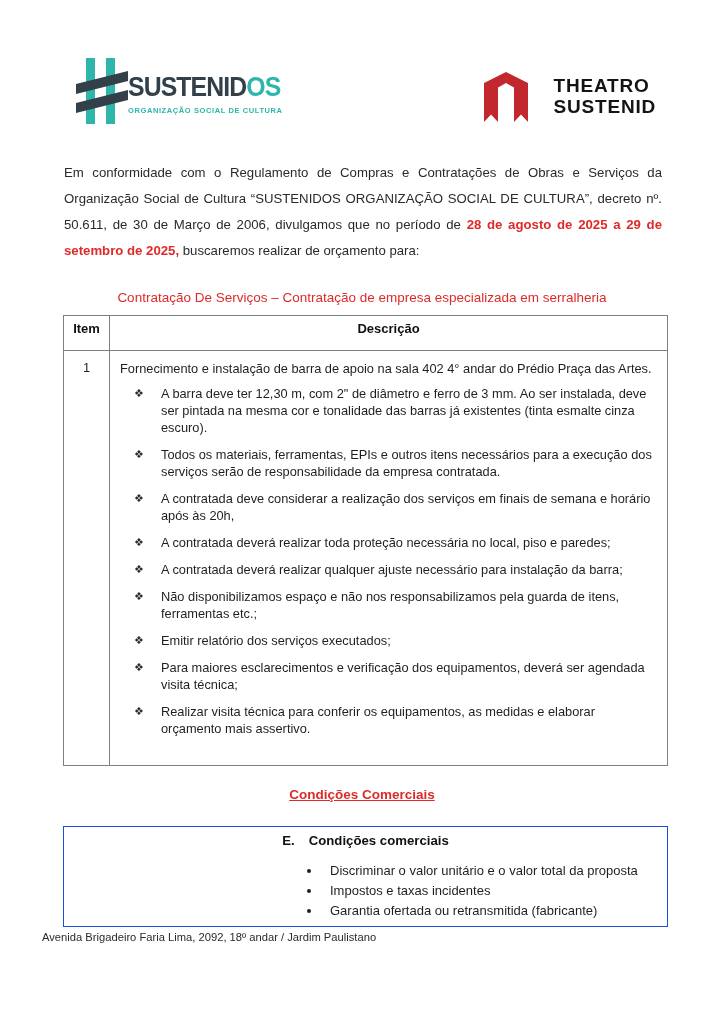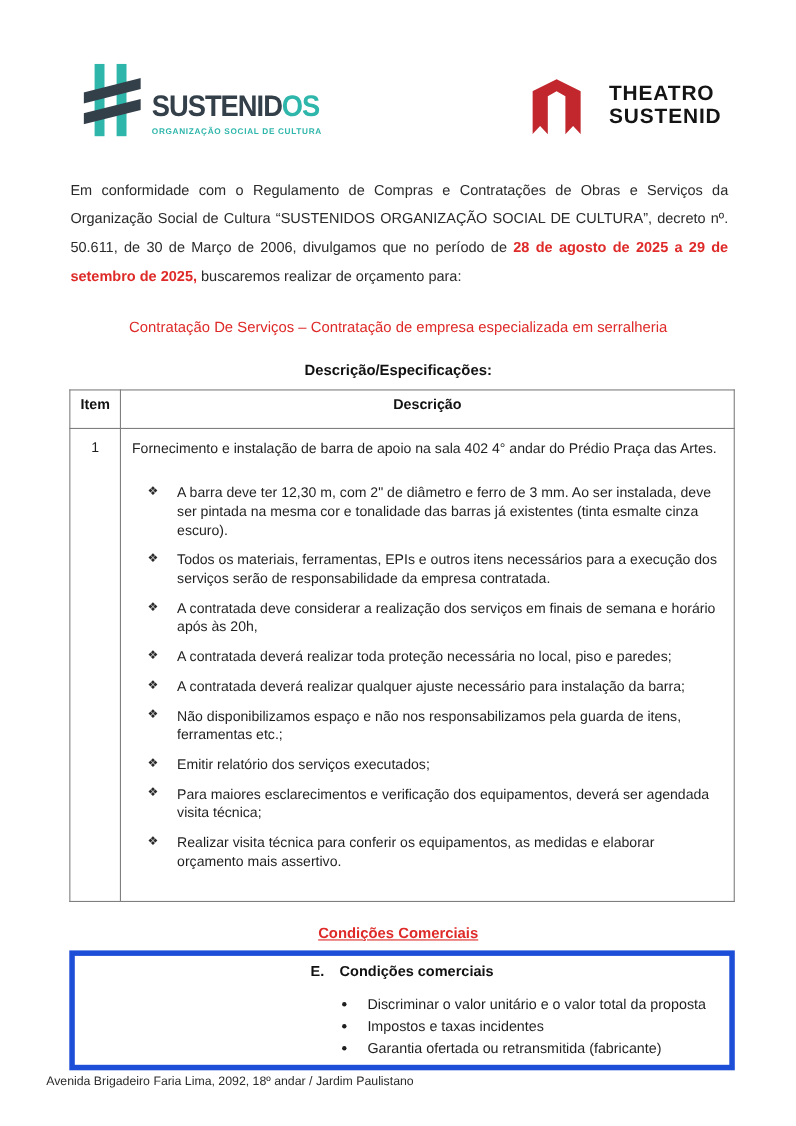--- a/index.html
+++ b/index.html
@@ -11,21 +11,21 @@
     margin: 0 auto;
     background: #ffffff;
     overflow: hidden;
   }
 
   
   .header {
     display: flex; justify-content: space-between; align-items: flex-start;
     padding: 58px 68px 0 76px;
   }
-  .sus-logo { display: flex; align-items: flex-end; gap: 10px; }
+  .sus-logo { display: flex; align-items: center; }
   .sus-hash { width: 52px; height: 66px; }
   .sus-text-block { padding-top: 6px; }
   .sus-name {
     font-size: 27px; font-weight: 700; letter-spacing: -1px;
     color: #333f49; line-height: 1; transform: scaleX(0.92); transform-origin: left;
     white-space: nowrap;
   }
   .sus-name .accent { color: #2eb6ab; }
   .sus-tagline {
     margin-top: 5px; font-size: 7.5px; font-weight: 700; letter-spacing: 0.6px;
@@ -70,35 +70,35 @@
   table.spec th, table.spec td {
     border: 1px solid #7f7f7f; vertical-align: top;
   }
   th.col-item { width: 46px; }
   table.spec th {
     font-size: 13px; font-weight: 700; color: #111;
     padding: 5px 2px 14px 2px; text-align: center;
   }
   td.cell-item { text-align: center; font-size: 12.8px; padding-top: 9px; }
   td.cell-desc { padding: 9px 12px 18px 10px; }
-  .desc-intro { font-size: 12.8px; line-height: 17px; margin-bottom: 23px; }
+  .desc-intro { font-size: 12.8px; line-height: 17px; margin-bottom: 8px; }
   .spec-bullet { display: flex; margin: 0 0 10px 14px; }
   .spec-bullet .marker {
     width: 27px; flex: 0 0 27px; font-size: 11px; line-height: 17px; color: #2a2a2a;
   }
   .spec-bullet .btext { font-size: 12.8px; line-height: 17px; color: #1f1f1f; }
 
   
   .comm-heading {
     margin-top: 21px; text-align: center;
     font-size: 13.5px; font-weight: 700; color: #de2a28; text-decoration: underline;
   }
   .comm-box {
-    margin: 8px 56px 0 63px; width: 605px;
-    border: 5px solid #1d4ed8; padding: 6px 0 5px 0;
+    margin: 24px 56px 0 63px; width: 605px;
+    border: 1px solid #1d4ed8; padding: 6px 0 5px 0;
   }
   .comm-box-title { text-align: center; font-size: 13.2px; color: #111; }
   .comm-box-title .lbl { font-weight: 700; margin-right: 14px; }
   .comm-box-title .ttl { font-weight: 700; }
   ul.comm-list { margin: 13px 0 0 258px; list-style: disc; }
   ul.comm-list li { font-size: 13px; line-height: 20px; color: #1f1f1f; padding-left: 8px; }
 
   
   .footer-address {
     margin: 2px 0 0 42px; font-size: 11.2px; line-height: 1.6; color: #2a2a2a;
@@ -136,21 +136,20 @@
     </div>
   </div>
 
   <div class="title-block">
   </div>
 
   <p class="intro"><span>Em conformidade com o Regulamento de Compras e Contratações de Obras e Serviços da Organização Social de Cultura “SUSTENIDOS ORGANIZAÇÃO SOCIAL DE CULTURA”, decreto nº. 50.611, de 30 de Março de 2006, divulgamos que no período de </span><span class="red">28 de agosto de 2025 a 29 de setembro de 2025,</span><span> buscaremos realizar de orçamento para:</span></p>
 
   <div class="subject">Contratação De Serviços – Contratação de empresa especializada em serralheria</div>
 
-  <div class="spec-heading">Descrição/Especificações:</div>
 
   <table class="spec">
     <thead>
       <tr>
         <th class="col-item">Item</th>
         <th>Descrição</th>
       </tr>
     </thead>
     <tbody>
       <tr>

